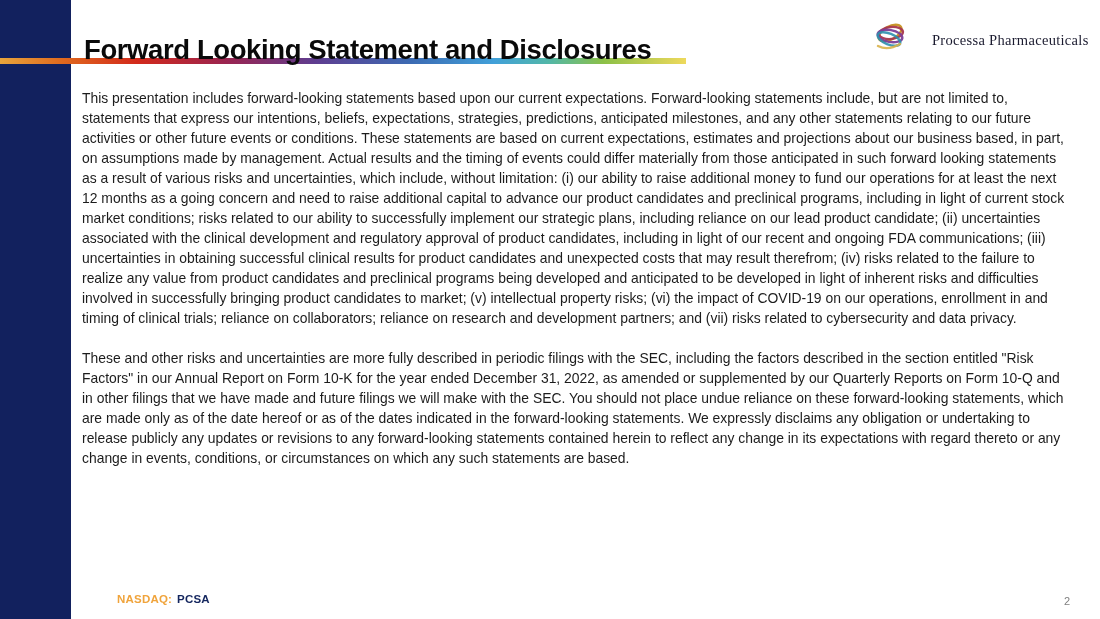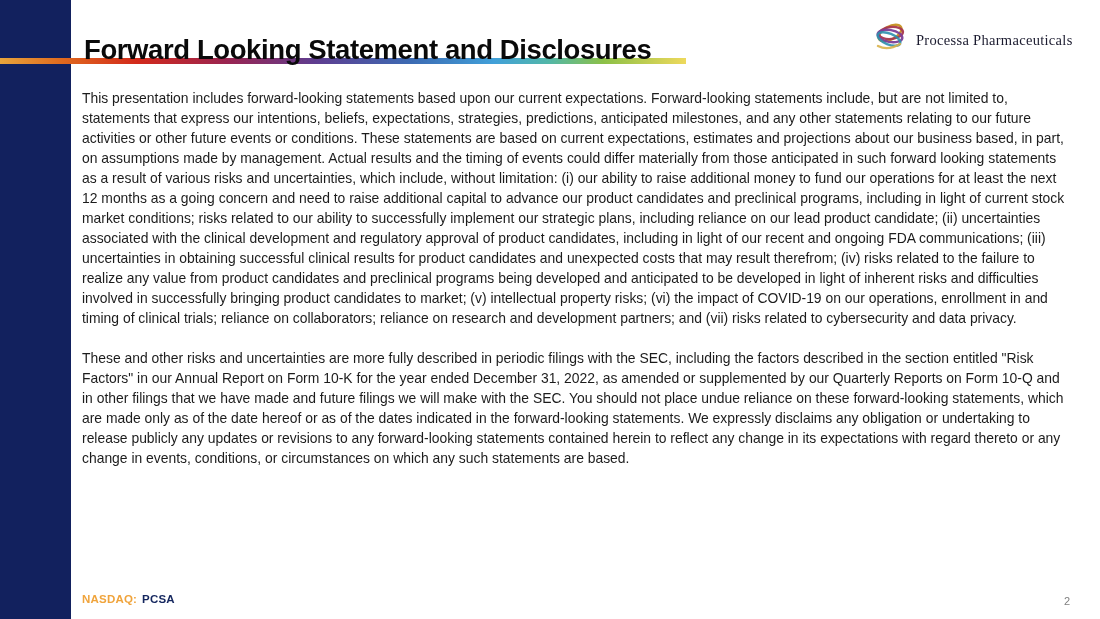--- a/index.html
+++ b/index.html
@@ -24,37 +24,37 @@
       #5e3d90 46%, #3c6bb3 60%, #41a0d9 72%, #52b7a8 80%,
       #8cc047 88%, #eed95c 100%);
   }
   .page-title{
     position:absolute;left:84px;top:16px;
     font-size:27.5px;font-weight:bold;color:#0a0a0a;
     letter-spacing:-0.4px;white-space:nowrap;
   }
   .logo{
     position:absolute;left:870px;top:18px;
-    display:flex;align-items:center;gap:6px;justify-content:flex-end;
+    display:flex;align-items:center;gap:22px;justify-content:flex-end;
   }
   .logo-text{
     font-family:"Liberation Serif", serif;
     font-size:14.5px;color:#1b1b2f;white-space:nowrap;
     letter-spacing:0.3px;
   }
   .body-text{
     position:absolute;left:82px;top:88px;width:990px;
     font-size:13.9px;line-height:20px;color:#1c1c1c;
   }
   .body-text p{margin:0 0 19.5px 0;}
   .ticker{
     position:absolute;left:82px;top:593px;
     font-size:11.5px;font-weight:bold;letter-spacing:0.2px;
   }
-  .ticker-label{color:#f0a43c;}
+  .ticker-label{color:#f0a43c;margin-left:35px;}
   .ticker-value{color:#14265e;margin-left:5px;}
   .page-number{
     position:absolute;right:30px;top:595px;
     font-size:11px;color:#808080;
   }
 </style>
 </head>
 <body>
 
 <div class="slide">

